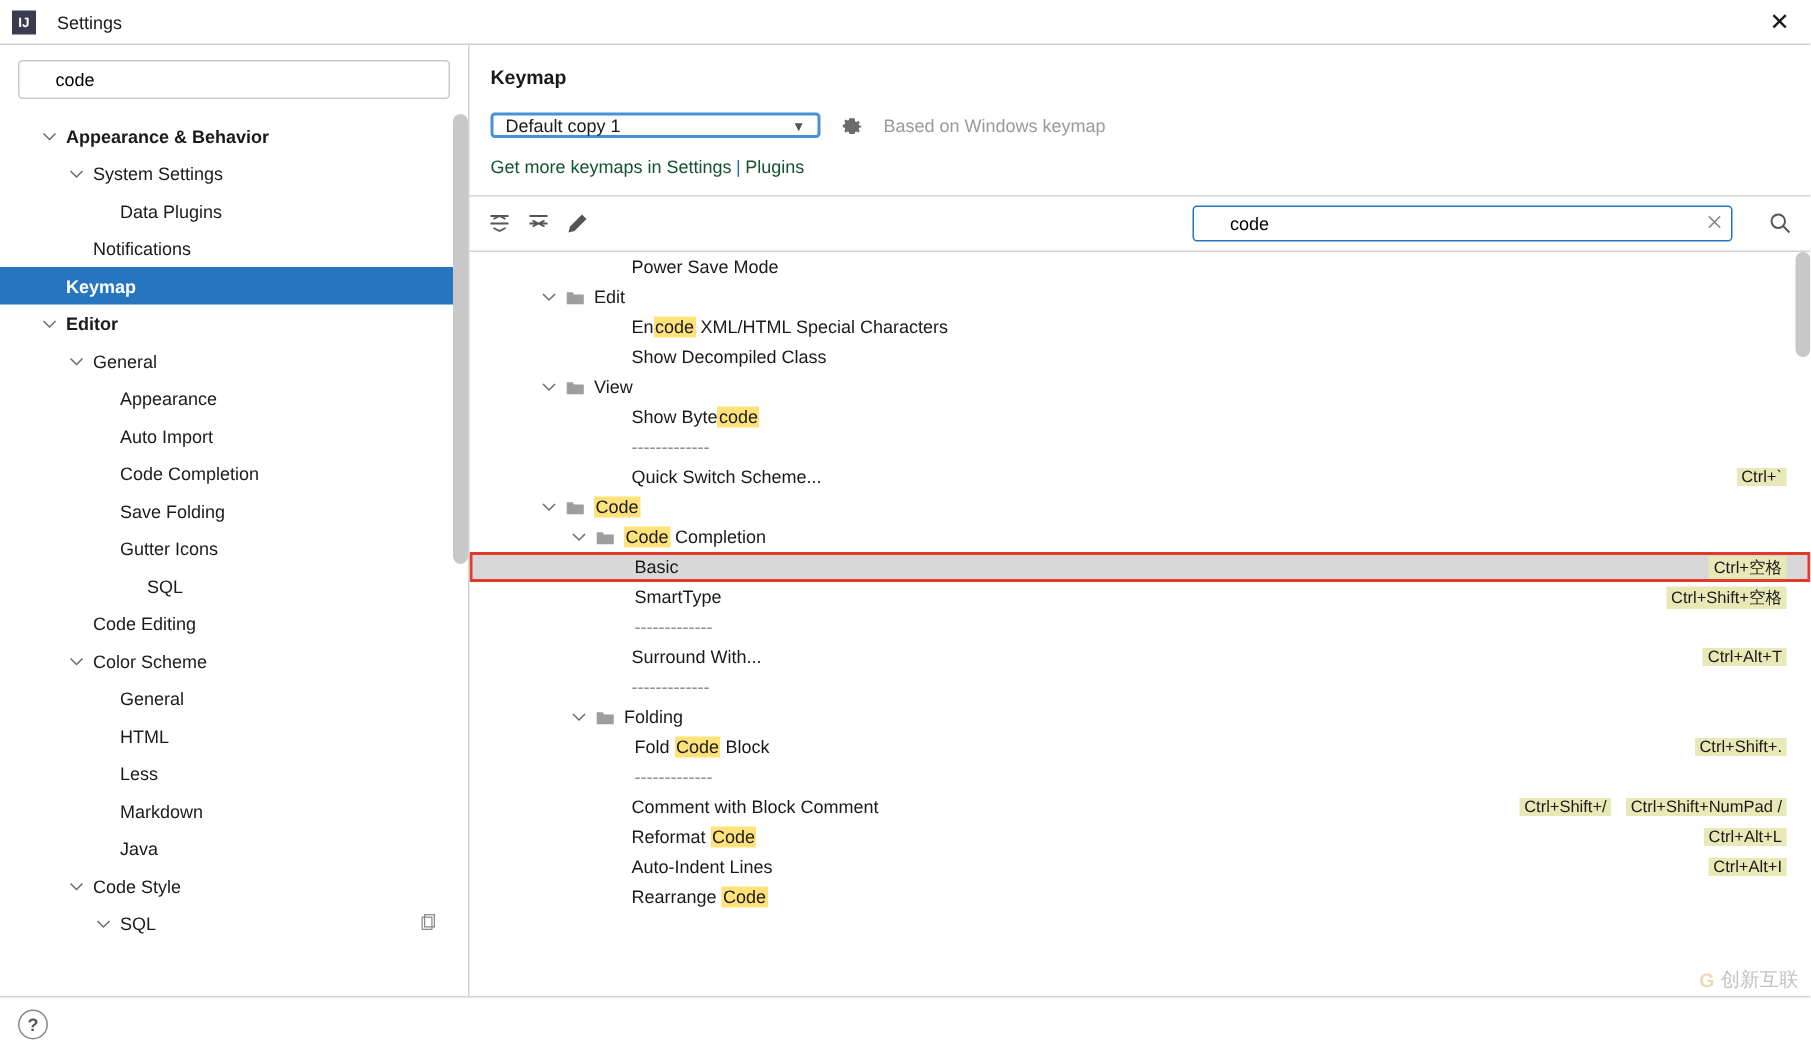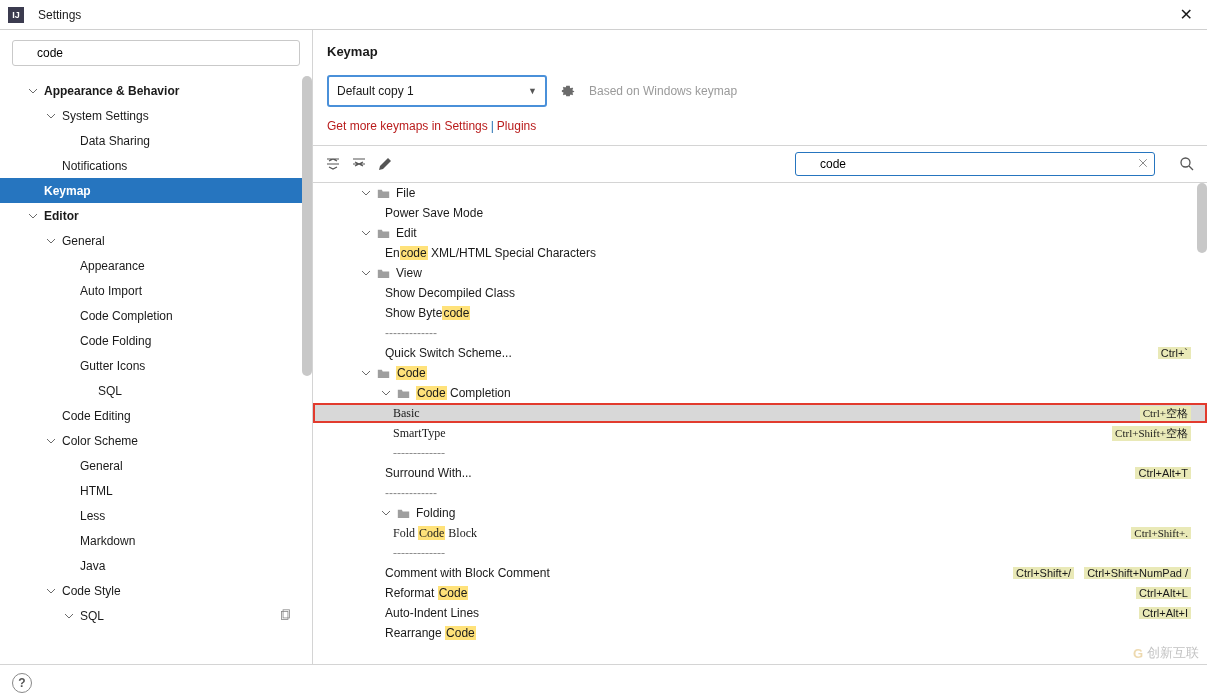--- a/index.html
+++ b/index.html
@@ -31,26 +31,26 @@
 .ind-2 { padding-left: 46px; }
 .ind-3 { padding-left: 64px; }
 .ind-4 { padding-left: 82px; }
 .copy-icon { position: absolute; right: 20px; width: 13px; height: 13px; fill: #888; }
 
 
 .content { flex: 1; display: flex; flex-direction: column; position: relative; }
 .content-header { padding: 14px 14px 0 14px; }
 .content-title { font-weight: 700; font-size: 13px; }
 .keymap-row { display: flex; align-items: center; gap: 14px; margin-top: 16px; }
-.keymap-select { width: 220px; height: 32px; border: 2px solid #4a90d9; border-radius: 3px; padding: 0 8px; display: flex; align-items: center; justify-content: space-between; cursor: pointer; }
+.keymap-select { width: 220px; height: 17px; border: 2px solid #4a90d9; border-radius: 3px; padding: 0 8px; display: flex; align-items: center; justify-content: space-between; cursor: pointer; }
 .keymap-select .arrow { font-size: 9px; color: #555; }
 .gear { width: 14px; height: 14px; fill: #6b6b6b; cursor: pointer; }
 .based-on { color: #9a9a9a; }
 .links-row { margin-top: 12px; }
-.links-row a { color: #b91c1c; text-decoration: none; }
+.links-row a { color: #14532d; text-decoration: none; }
 .links-row span.sep { color: #2470b3; padding: 0 3px; }
 
 .toolbar { display: flex; align-items: center; border-top: 1px solid #d4d4d4; border-bottom: 1px solid #d4d4d4; padding: 6px 12px; margin-top: 12px; gap: 10px; }
 .toolbar .icons { display: flex; gap: 10px; }
 .tool-icon { width: 16px; height: 16px; fill: #555; cursor: pointer; }
 .spacer { flex: 1; }
 .search-box { width: 360px; height: 24px; border: 1px solid #2675bf; border-radius: 3px; padding: 0 24px 0 24px; font-size: 12px; position: relative; }
 .search-wrap2 { position: relative; }
 .search-wrap2 .mag { position: absolute; left: 7px; top: 5px; width: 12px; height: 12px; fill: #888; }
 .search-wrap2 .clear { position: absolute; right: 6px; top: 5px; width: 12px; height: 12px; fill: #888; cursor: pointer; }
@@ -65,22 +65,22 @@
 .km-row.red-outline { outline: 2px solid #e23b2e; outline-offset: -2px; }
 .km-label { display: flex; align-items: center; gap: 6px; }
 .km-chev { width: 10px; height: 10px; fill: none; stroke: #6b6b6b; stroke-width: 1; }
 .km-folder { width: 13px; height: 12px; fill: #9e9e9e; }
 .km-shortcuts { margin-left: auto; display: flex; gap: 10px; }
 .shortcut { background: #e9e9b7; padding: 0 3px; font-size: 11px; }
 .hl { background: #ffe27a; padding: 0 1px; }
 
 .pad-1 { padding-left: 48px; }
 .pad-2 { padding-left: 68px; }
-.pad-action { padding-left: 72px; }
-.pad-action-deep { padding-left: 80px; font-family: Liberation Serif, serif; }
+.pad-action { padding-left: 108px; }
+.pad-action-deep { padding-left: 110px; }
 
 
 .bottombar { position: absolute; left: 0; right: 0; bottom: 0; height: 36px; border-top: 1px solid #d4d4d4; display: flex; align-items: center; padding: 0 12px; }
 .help { width: 20px; height: 20px; border: 1px solid #888; border-radius: 50%; display: flex; align-items: center; justify-content: center; color: #555; font-weight: bold; cursor: pointer; }
 
 .watermark { position: absolute; right: 8px; bottom: 38px; opacity: 0.4; display: flex; align-items: center; gap: 4px; font-size: 13px; color: #666; }
 .watermark .g { color: #d4a23a; font-weight: bold; }
 </style>
 </head>
 <body>
@@ -113,21 +113,21 @@
           <span class="label">Appearance &amp; Behavior</span>
         </div>
         <div class="tree-item ind-2">
           <svg class="chev" viewBox="0 0 10 10">
             <path d="M1 3l4 4 4-4" fill="none" stroke="#6b6b6b"></path>
           </svg>
           <span class="label">System Settings</span>
         </div>
         <div class="tree-item ind-3">
           <span style="width: 16px;"></span>
-          <span class="label">Data Sharing</span>
+          <span class="label">Data Plugins</span>
         </div>
         <div class="tree-item ind-2">
           <span style="width: 16px;"></span>
           <span class="label">Notifications</span>
         </div>
         <div class="tree-item ind-1 bold selected">
           <span style="width: 16px;"></span>
           <span class="label">Keymap</span>
         </div>
         <div class="tree-item ind-1 bold">
@@ -149,21 +149,21 @@
         <div class="tree-item ind-3">
           <span style="width: 16px;"></span>
           <span class="label">Auto Import</span>
         </div>
         <div class="tree-item ind-3">
           <span style="width: 16px;"></span>
           <span class="label">Code Completion</span>
         </div>
         <div class="tree-item ind-3">
           <span style="width: 16px;"></span>
-          <span class="label">Code Folding</span>
+          <span class="label">Save Folding</span>
         </div>
         <div class="tree-item ind-3">
           <span style="width: 16px;"></span>
           <span class="label">Gutter Icons</span>
         </div>
         <div class="tree-item ind-4">
           <span style="width: 16px;"></span>
           <span class="label">SQL</span>
         </div>
         <div class="tree-item ind-2">
@@ -262,66 +262,55 @@
       <svg class="find-icon" viewBox="0 0 16 16">
           <circle cx="6.5" cy="6.5" r="4.5" fill="none" stroke="#555" stroke-width="1.3"></circle>
           <line x1="10" y1="10" x2="14" y2="14" stroke="#555" stroke-width="1.3"></line>
         </svg>
     </div>
 
     <div class="kmtree" id="km-tree">
       <div class="km-scrollbar">
           <div class="thumb"></div>
         </div>
-    <div class="km-row pad-1">
+        <div class="km-row pad-action">
+          <div class="km-label">
+            <span>Power Save Mode</span>
+          </div>
+        </div>
+        <div class="km-row pad-1">
           <div class="km-label">
             <svg class="km-chev" viewBox="0 0 10 10">
               <path d="M1 3l4 4 4-4" fill="none" stroke="#6b6b6b"></path>
             </svg>
             <svg class="km-folder" viewBox="0 0 16 14">
               <path d="M1 3h5l1 2h8v8H1z" fill="#9e9e9e"></path>
             </svg>
-            <span>File</span>
-          </div>
-        </div>
-        <div class="km-row pad-action">
-          <div class="km-label">
-            <span>Power Save Mode</span>
+            <span>Edit</span>
+          </div>
+        </div>
+        <div class="km-row pad-action">
+          <div class="km-label">
+            <span>En<span class="hl">code</span> XML/HTML Special Characters</span>
+          </div>
+        </div>
+        <div class="km-row pad-action">
+          <div class="km-label">
+            <span>Show Decompiled Class</span>
           </div>
         </div>
         <div class="km-row pad-1">
           <div class="km-label">
             <svg class="km-chev" viewBox="0 0 10 10">
               <path d="M1 3l4 4 4-4" fill="none" stroke="#6b6b6b"></path>
             </svg>
             <svg class="km-folder" viewBox="0 0 16 14">
               <path d="M1 3h5l1 2h8v8H1z" fill="#9e9e9e"></path>
             </svg>
-            <span>Edit</span>
-          </div>
-        </div>
-        <div class="km-row pad-action">
-          <div class="km-label">
-            <span>En<span class="hl">code</span> XML/HTML Special Characters</span>
-          </div>
-        </div>
-        <div class="km-row pad-1">
-          <div class="km-label">
-            <svg class="km-chev" viewBox="0 0 10 10">
-              <path d="M1 3l4 4 4-4" fill="none" stroke="#6b6b6b"></path>
-            </svg>
-            <svg class="km-folder" viewBox="0 0 16 14">
-              <path d="M1 3h5l1 2h8v8H1z" fill="#9e9e9e"></path>
-            </svg>
             <span>View</span>
-          </div>
-        </div>
-        <div class="km-row pad-action">
-          <div class="km-label">
-            <span>Show Decompiled Class</span>
           </div>
         </div>
         <div class="km-row pad-action">
           <div class="km-label">
             <span>Show Byte<span class="hl">code</span></span>
           </div>
         </div>
         <div class="km-row pad-action">
           <div class="km-label">
             <span style="color: rgb(136, 136, 136);">-------------</span>

